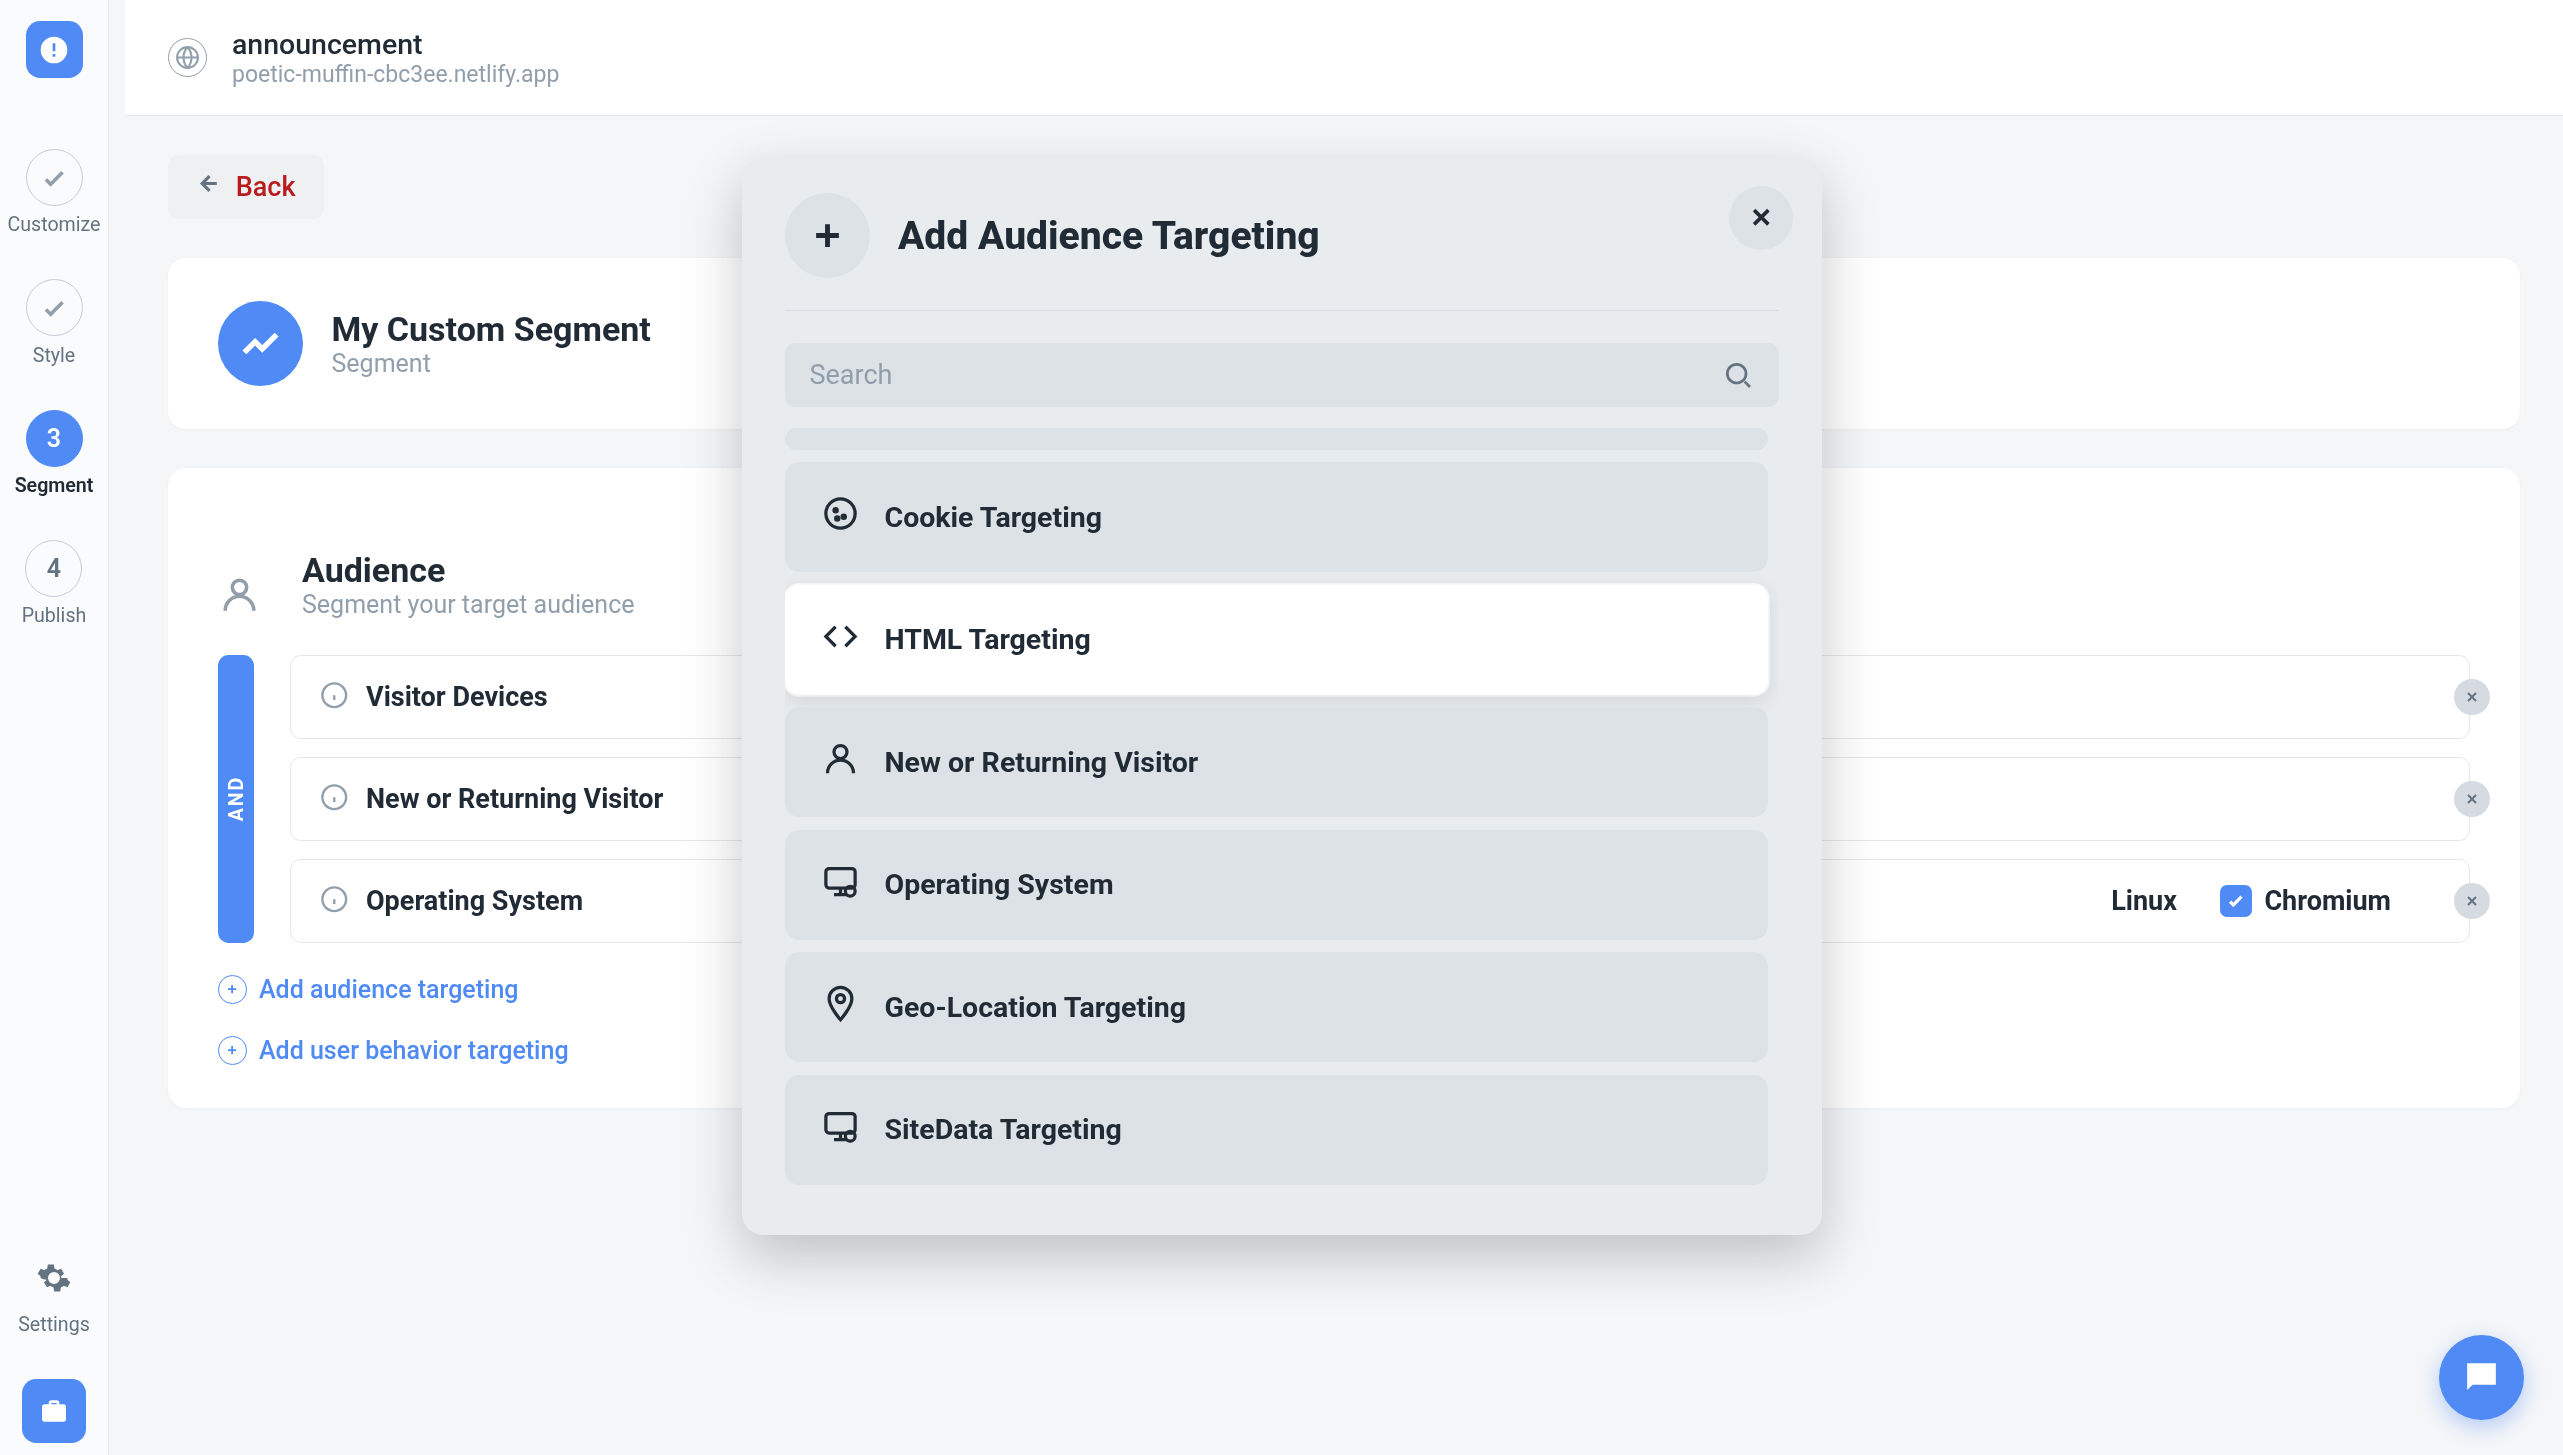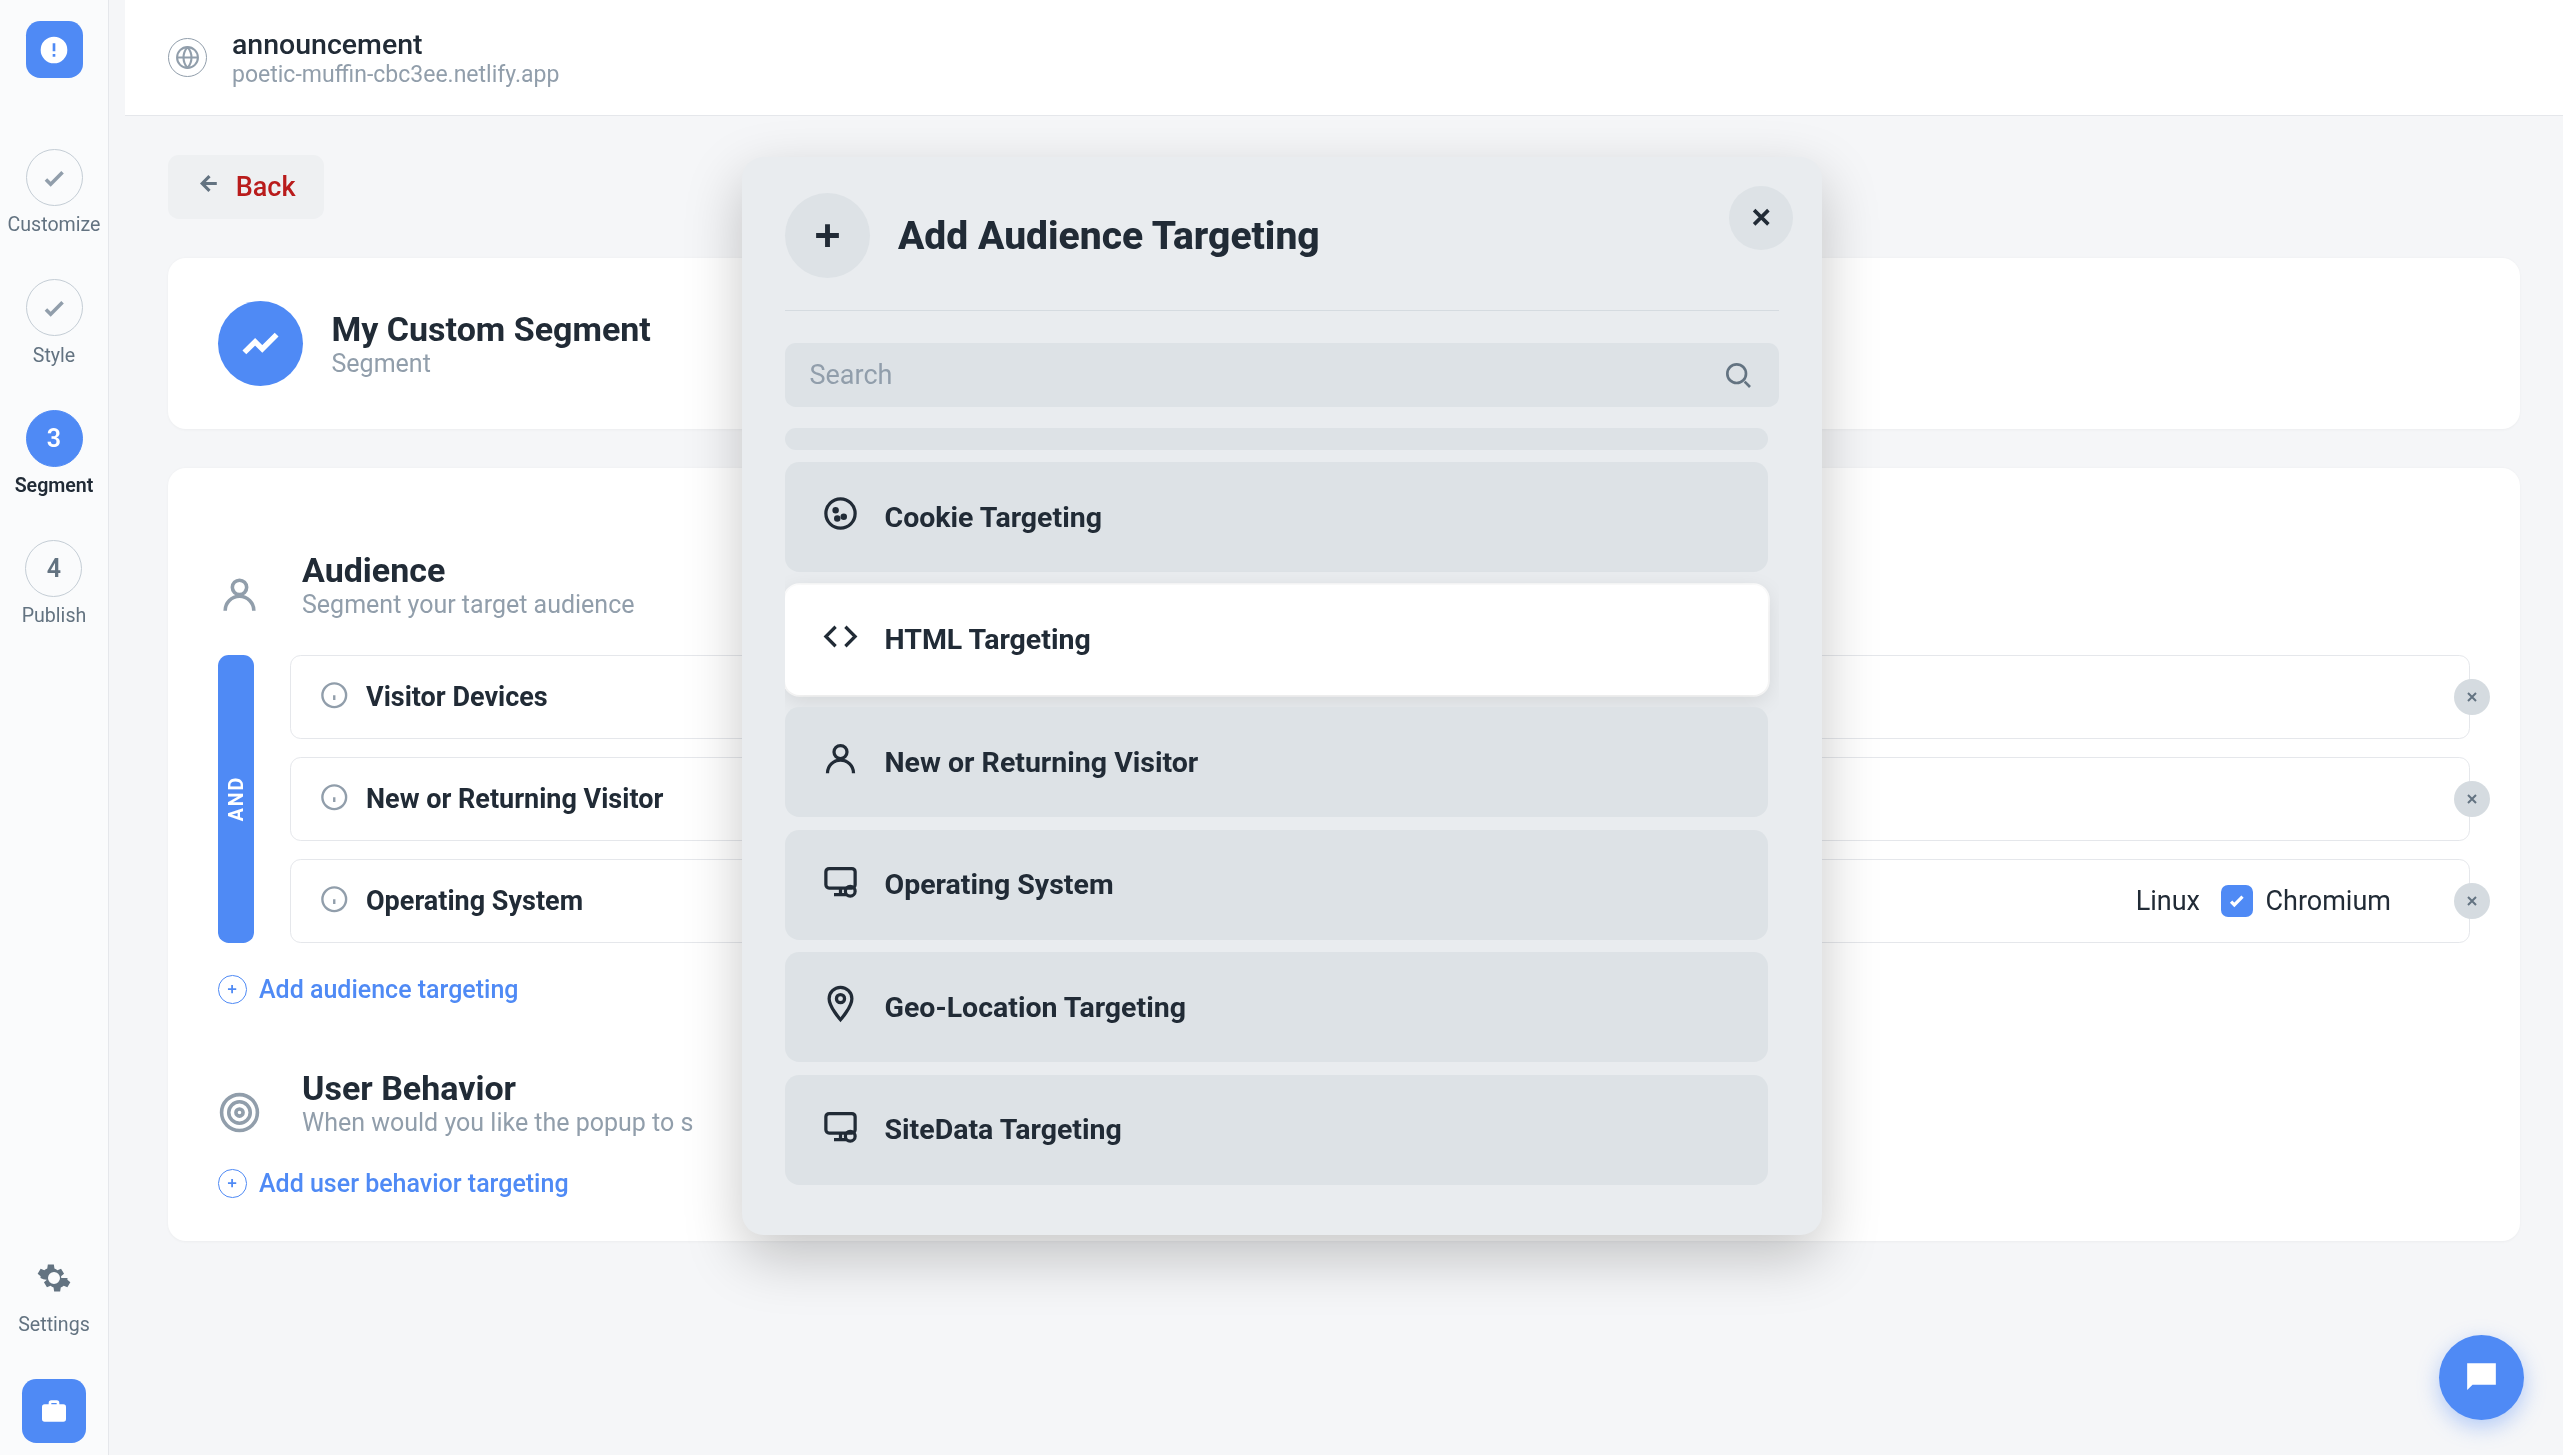--- a/index.html
+++ b/index.html
@@ -50,21 +50,21 @@
     .section-title { font-size: 34px; font-weight: 700; color: #212b36; }
     .section-desc { font-size: 25px; color: #919eab; }
     
     .rule-group { display: flex; margin-top: 36px; }
     .and-bar { width: 36px; background: #4f8af5; border-radius: 10.7px; display: flex; align-items: center; justify-content: center; margin-right: 36px; }
     .and-bar span { writing-mode: vertical-rl; transform: rotate(180deg); color: #fff; font-size: 19.6px; font-weight: 700; letter-spacing: 1.8px; }
     .rules { flex: 1; display: flex; flex-direction: column; gap: 18px; }
     .rule { display: flex; align-items: center; padding: 25px 28.5px; border: 0.9px solid #e5e7eb; border-radius: 10.7px; position: relative; }
     .rule-info svg { width: 28.5px; height: 28.5px; stroke: #919eab; fill: none; stroke-width: 2; margin-right: 18px; }
     .rule-label { font-size: 27px; font-weight: 700; color: #212b36; }
-    .rule-values { position: absolute; right: 78px; display: flex; gap: 21px; align-items: center; }
+    .rule-values { position: absolute; right: 78px; display: flex; gap: 43px; align-items: center; font-weight: bold; }
     .rule-val { display: flex; align-items: center; gap: 12.5px; font-size: 27px; color: #212b36; }
     .checkbox { width: 32px; height: 32px; border-radius: 7.1px; background: #4f8af5; display: flex; align-items: center; justify-content: center; }
     .checkbox svg { width: 19.6px; height: 19.6px; stroke: #fff; fill: none; stroke-width: 4; }
     .rule-remove { position: absolute; right: -21.4px; width: 36px; height: 36px; border-radius: 50%; background: #d5dbe0; display: flex; align-items: center; justify-content: center; }
     .rule-remove svg { width: 16px; height: 16px; stroke: #637381; stroke-width: 3; }
     
     .add-link { display: flex; align-items: center; gap: 12.5px; font-size: 25px; color: #4f8af5; font-weight: 500; margin-top: 32px; }
     .add-link .plus-circle { width: 28.5px; height: 28.5px; border-radius: 50%; border: 1.8px solid #4f8af5; display: flex; align-items: center; justify-content: center; }
     .add-link .plus-circle svg { width: 14.2px; height: 14.2px; stroke: #4f8af5; stroke-width: 3; }
     
@@ -256,31 +256,20 @@
     </div>
     <div class="add-link">
       <span class="plus-circle">
           <svg viewBox="0 0 24 24">
             <path d="M12 5v14M5 12h14"></path>
           </svg>
         </span>
       <span>Add audience targeting</span>
     </div>
 
-    <div class="section-header" style="margin-top:64px;">
-      <span class="section-icon"><svg viewBox="0 0 24 24">
-            <circle cx="12" cy="12" r="10"></circle>
-            <circle cx="12" cy="12" r="6"></circle>
-            <circle cx="12" cy="12" r="2"></circle>
-          </svg></span>
-      <div>
-        <div class="section-title">User Behavior</div>
-        <div class="section-desc">When would you like the popup to s</div>
-      </div>
-    </div>
     <div class="add-link">
       <span class="plus-circle">
           <svg viewBox="0 0 24 24">
             <path d="M12 5v14M5 12h14"></path>
           </svg>
         </span>
       <span>Add user behavior targeting</span>
     </div>
 
   </div>

